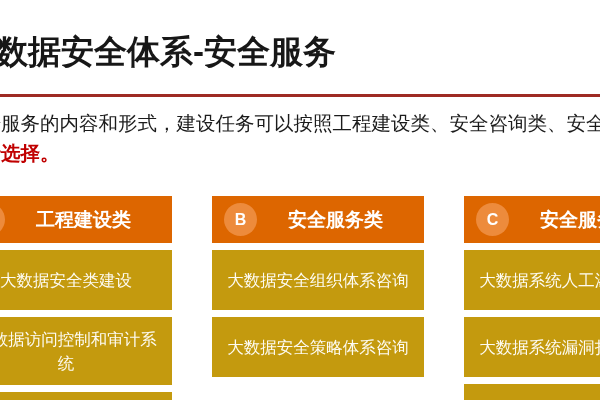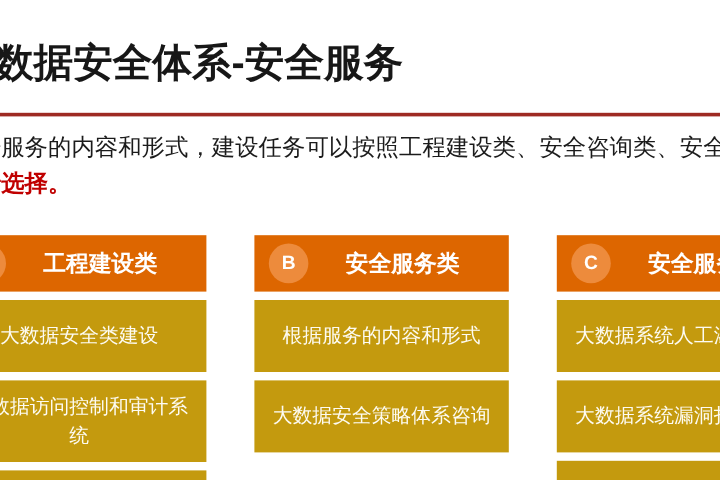--- a/index.html
+++ b/index.html
@@ -154,21 +154,21 @@
       <div class="cell">大数据安全类建设</div>
       <div class="cell tall">大数据访问控制和审计系统</div>
       <div class="cell">大数据安全网关系统</div>
     </div>
 
     <div class="column">
       <div class="col-header">
         <div class="col-badge">B</div>
         <div class="col-title">安全服务类</div>
       </div>
-      <div class="cell">根据服务的内容和形式</div>
+      <div class="cell">大数据安全组织体系咨询</div>
       <div class="cell">大数据安全策略体系咨询</div>
     </div>
 
     <div class="column">
       <div class="col-header">
         <div class="col-badge">C</div>
         <div class="col-title">安全服务类</div>
       </div>
       <div class="cell">大数据系统人工渗透测试</div>
       <div class="cell tall">大数据系统漏洞扫描服务</div>

